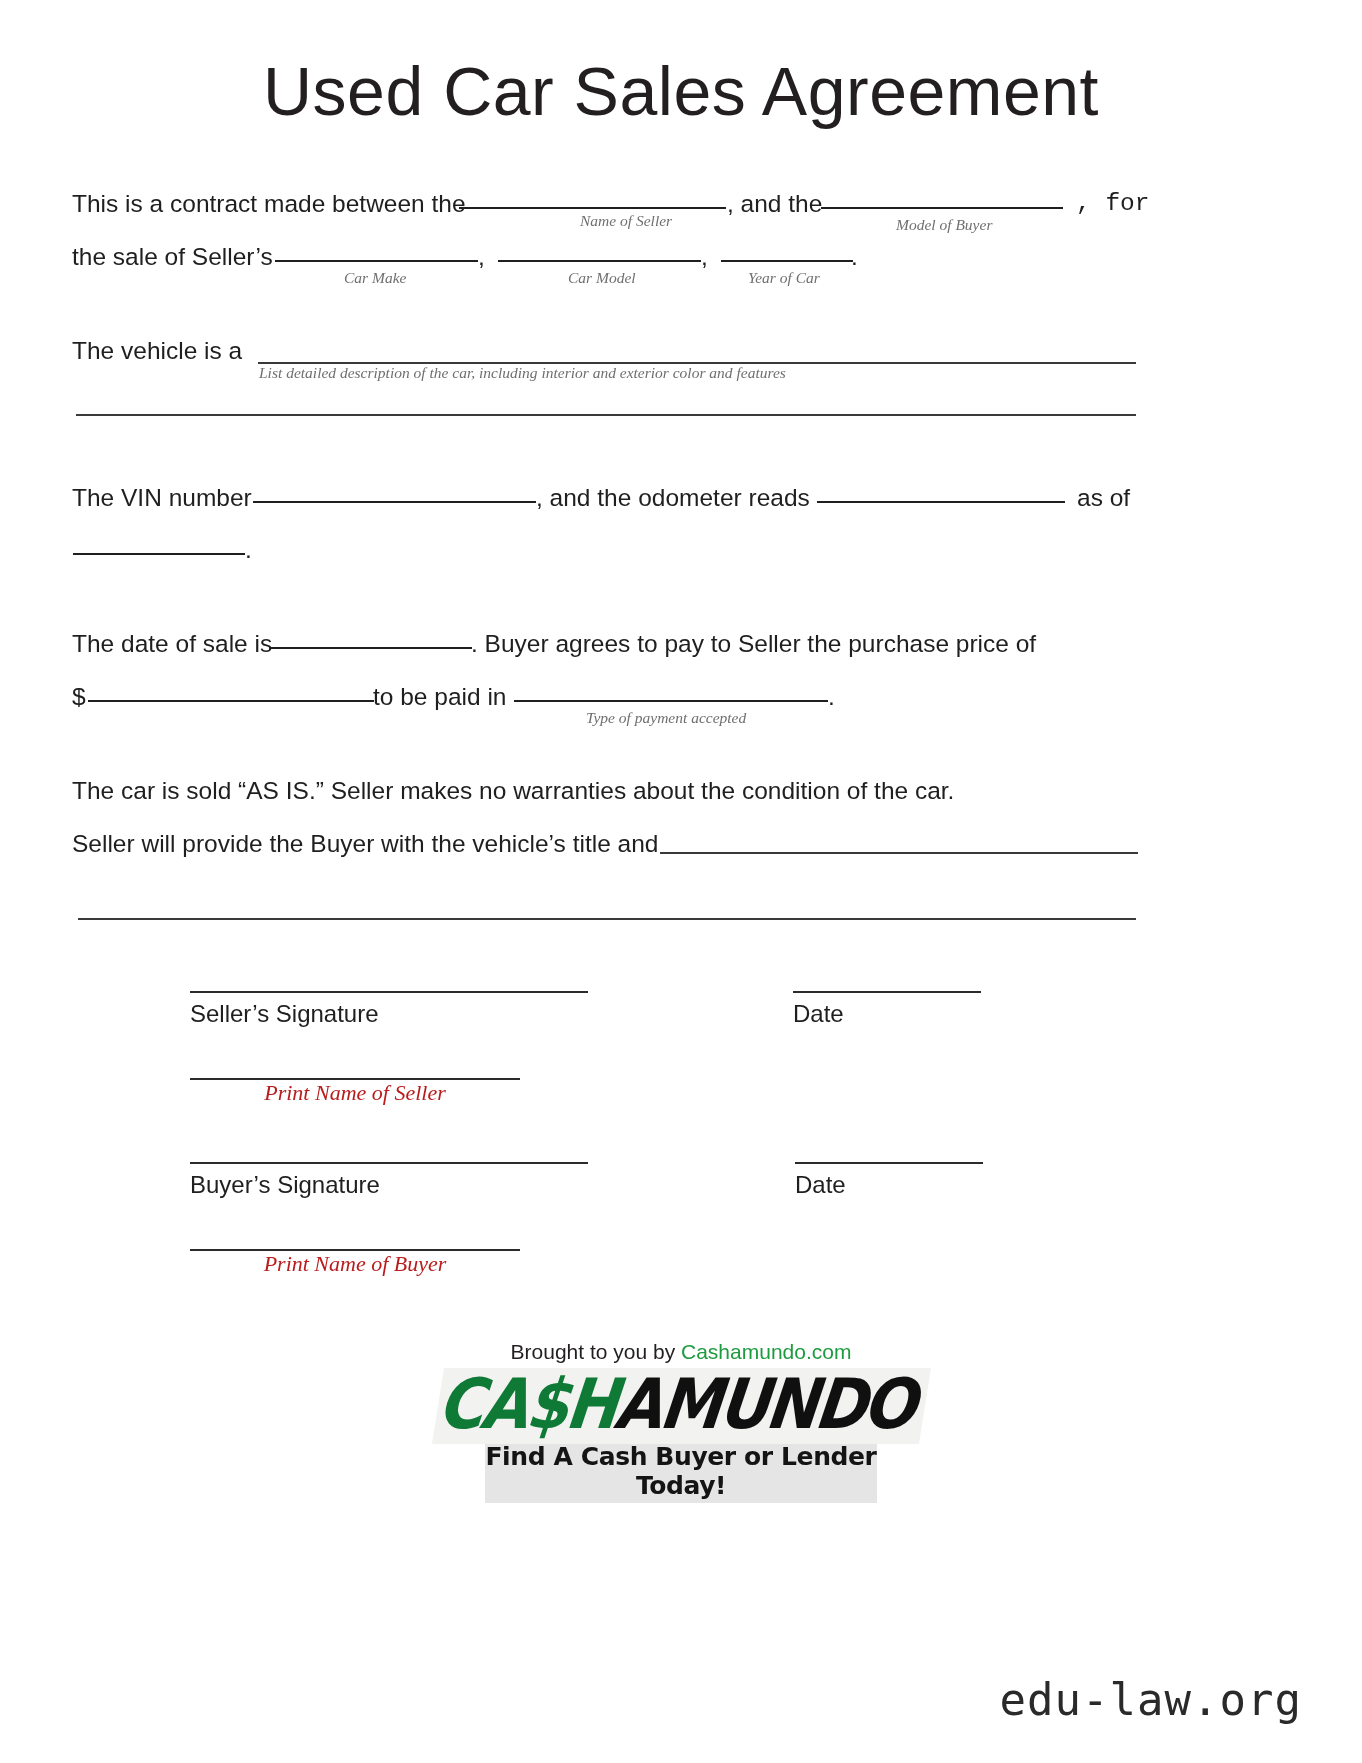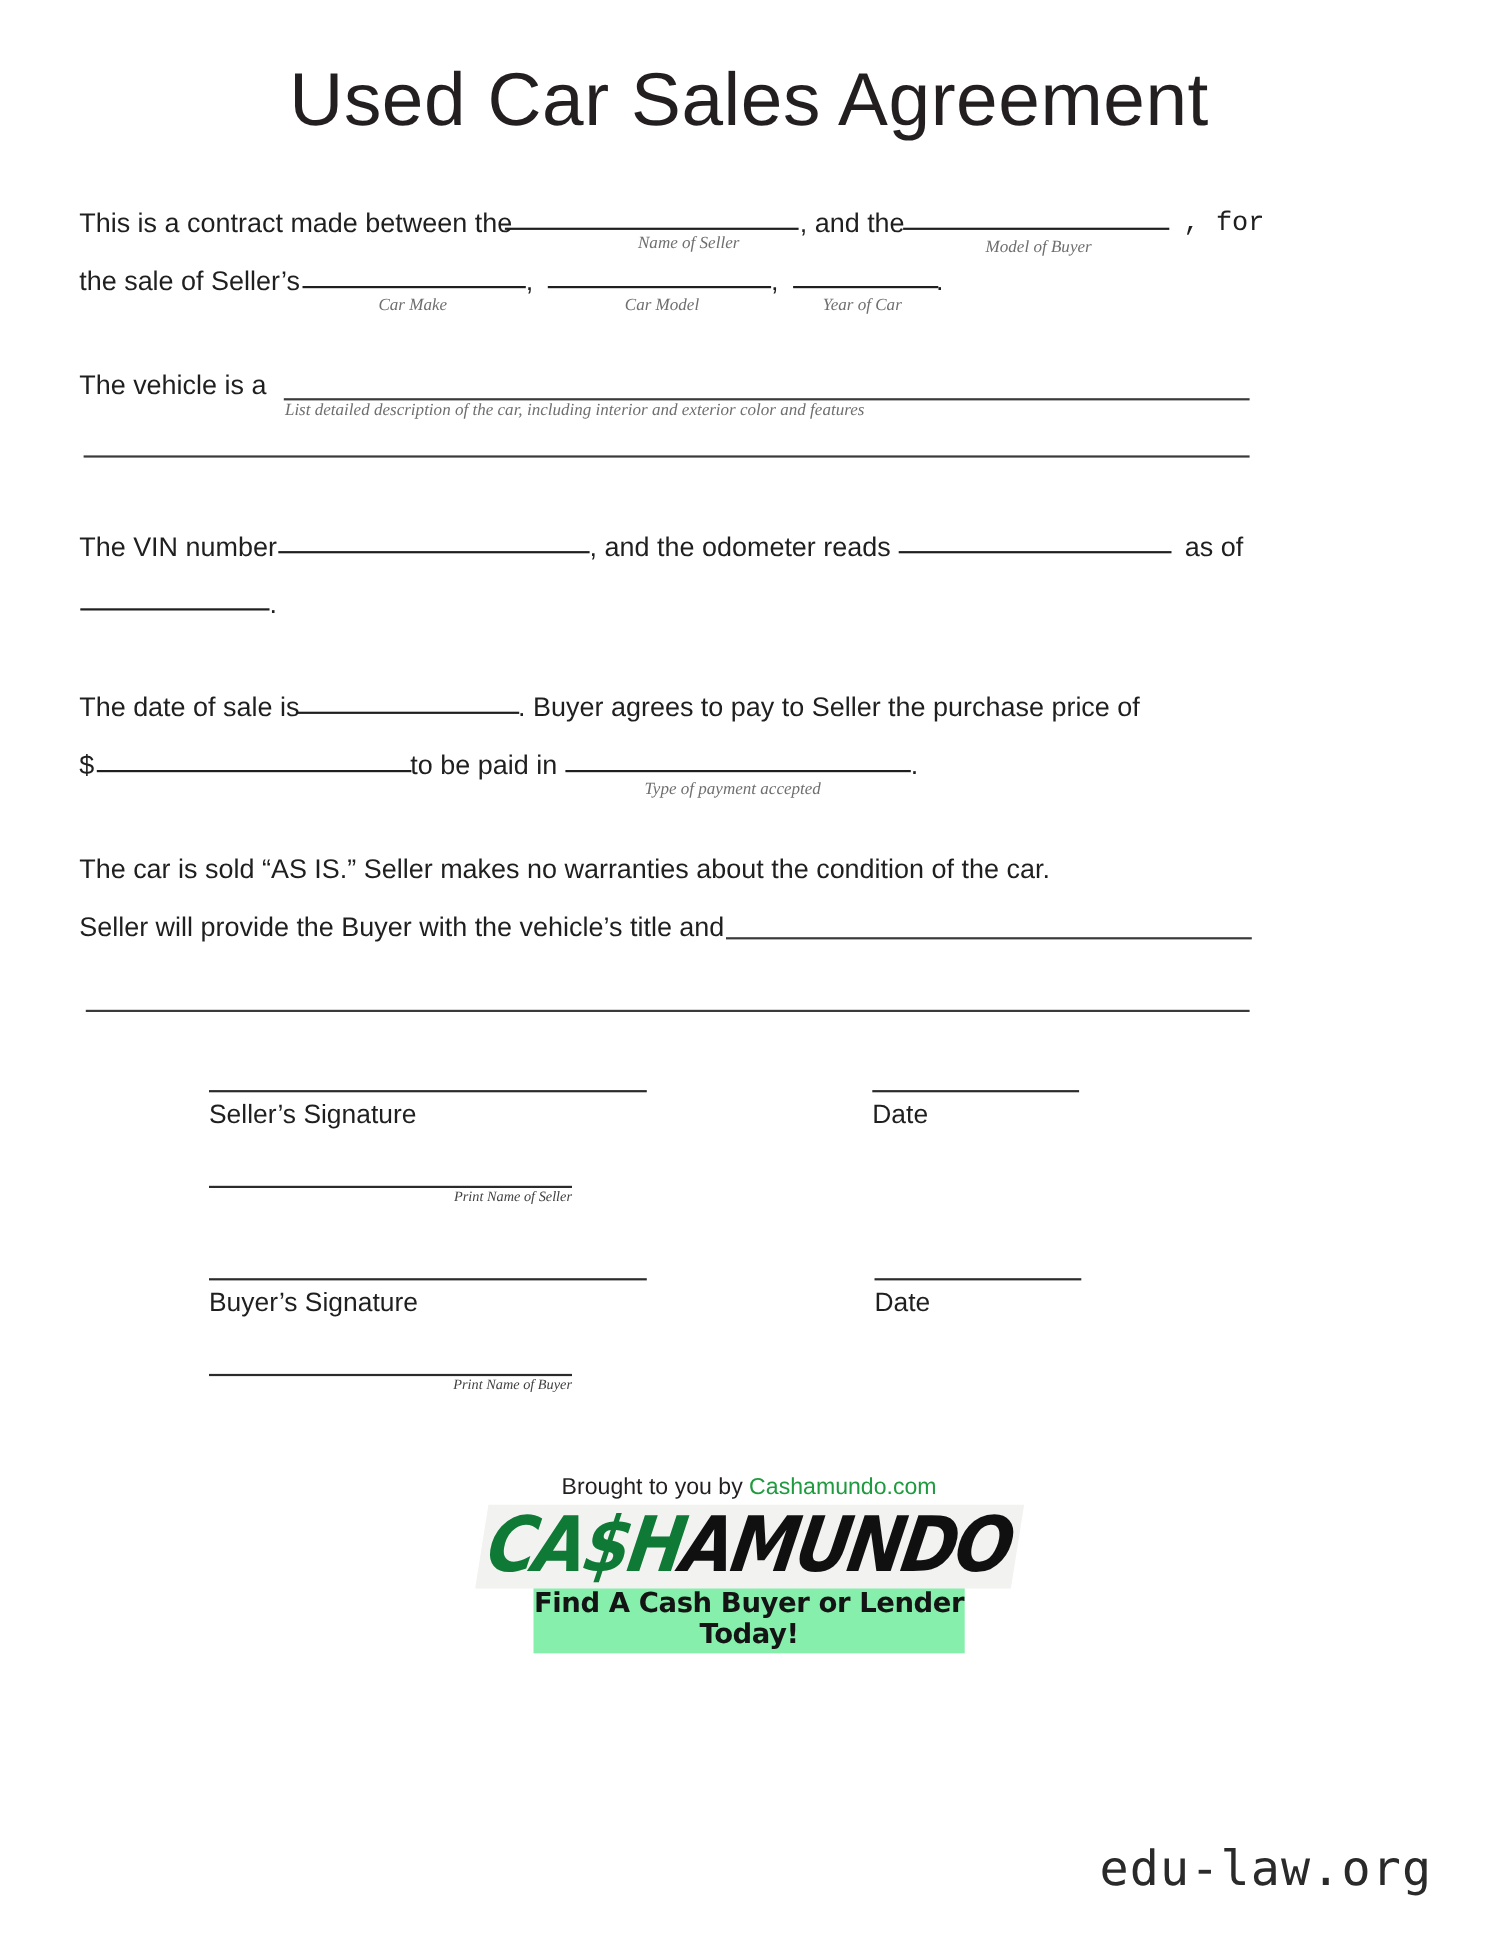--- a/index.html
+++ b/index.html
@@ -77,23 +77,23 @@
   .sig-label {
     position: absolute;
     font-size: 24px;
     color: #1f1f1f;
     white-space: nowrap;
   }
   .print-label {
     position: absolute;
     font-family: "Liberation Serif", serif;
     font-style: italic;
-    font-size: 13px;
-    color: #404040;
-    text-align: right;
+    font-size: 22px;
+    color: #b91c1c;
+    text-align: center;
     white-space: nowrap;
   }
 
   
   .brought {
     position: absolute;
     top: 1340px;
     left: 0;
     width: 100%;
     text-align: center;
@@ -125,21 +125,21 @@
   .logo-green { color: #0f7a36; }
   .logo-black { color: #101010; }
   .logo-tag {
     display: block;
     margin-top: 2px;
     font-family: "DejaVu Sans", sans-serif;
     font-weight: 700;
     font-size: 25px;
     color: #141414;
     letter-spacing: -0.4px;
-    background: #86efac;
+    background: #e5e5e5;
     width: 392px;
     margin-left: auto;
     margin-right: auto;
     padding-bottom: 3px;
   }
 
   .watermark {
     position: absolute;
     right: 60px;
     bottom: 38px;

